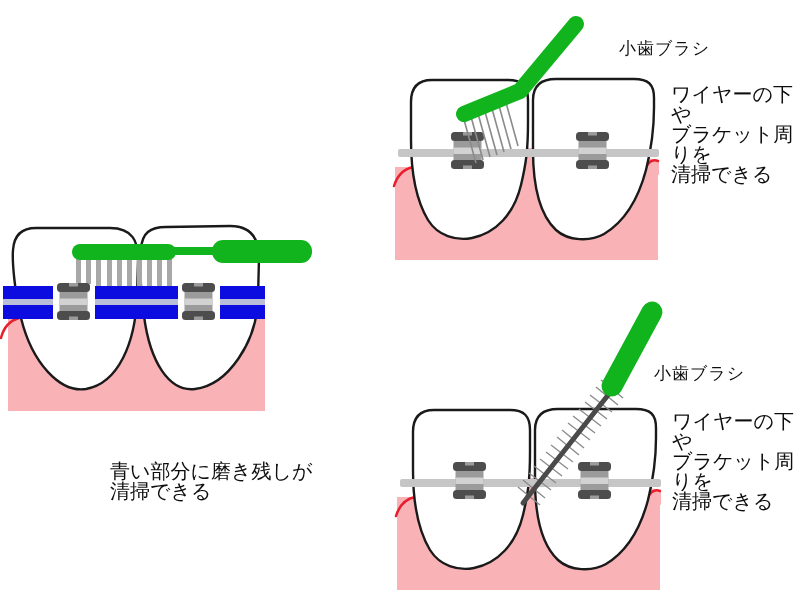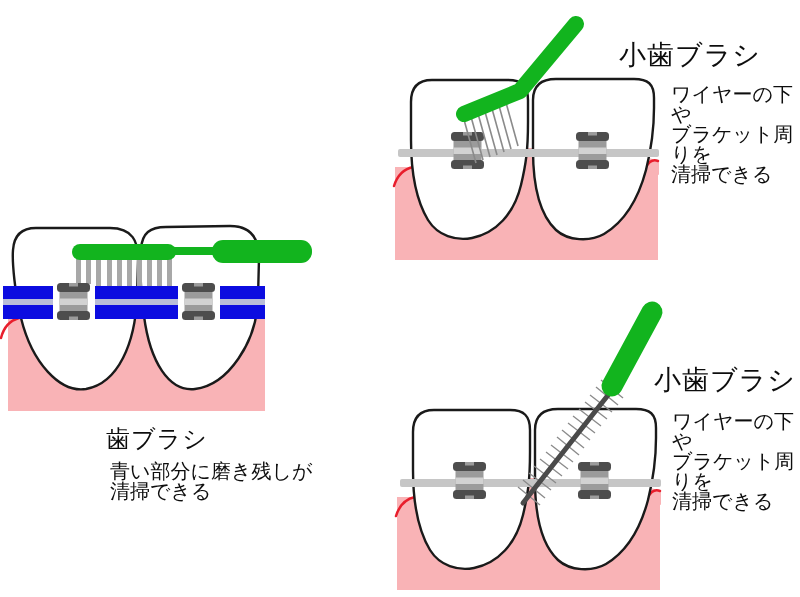--- a/index.html
+++ b/index.html
@@ -3,21 +3,21 @@
 <meta charset="utf-8">
 <style>
   html,body{margin:0;padding:0;background:#fff;}
   #canvas{
     position:relative;width:800px;height:597px;background:#ffffff;overflow:hidden;
     font-family:"DejaVu Sans",sans-serif;
   }
   #scene{position:absolute;left:0;top:0;}
   .jp-title{
     position:absolute;color:var(--text,#0d0d0d);
-    font-size:27px;letter-spacing:1px;white-space:nowrap;
+    font-size:17px;letter-spacing:1px;white-space:nowrap;
   }
   .jp-desc{
     position:absolute;color:var(--text,#0d0d0d);
     font-size:20px;line-height:20px;white-space:pre-line;
   }
   
   .f-pink  {fill:var(--gum_pink,#f9b3b6);}
   .f-blue  {fill:var(--band_blue,#0c0ce0);}
   .f-stripe{fill:var(--band_stripe,#b9bdd8);}
   .f-wire  {fill:var(--wire_gray,#c6c6c6);}
@@ -141,21 +141,20 @@
         <line x1="534" y1="466" x2="556" y2="483"></line>
         <line x1="529" y1="473" x2="551" y2="490"></line>
         <line x1="523" y1="480" x2="545" y2="498"></line>
         <line x1="518" y1="487" x2="540" y2="505"></line>
       </g>
       <line x1="616" y1="385" x2="523" y2="503" class="s-stem" stroke-width="5" stroke-linecap="round"></line>
       <line x1="612" y1="386" x2="652" y2="312" class="s-green" stroke-width="21" stroke-linecap="round"></line>
     </g>
   </svg>
 
-  <div class="jp-title" style="left:106px;top:423px;font-size:24px;">歯ブラシ</div>
   <div class="jp-desc" style="left:110px;top:461px;">青い部分に磨き残しが
 清掃できる</div>
 
   <div class="jp-title" style="left:619px;top:37px;">小歯ブラシ</div>
   <div class="jp-desc" style="left:671px;top:84px;">ワイヤーの下や
 ブラケット周りを
 清掃できる</div>
 
   <div class="jp-title" style="left:654px;top:362px;">小歯ブラシ</div>
   <div class="jp-desc" style="left:672px;top:411px;">ワイヤーの下や

